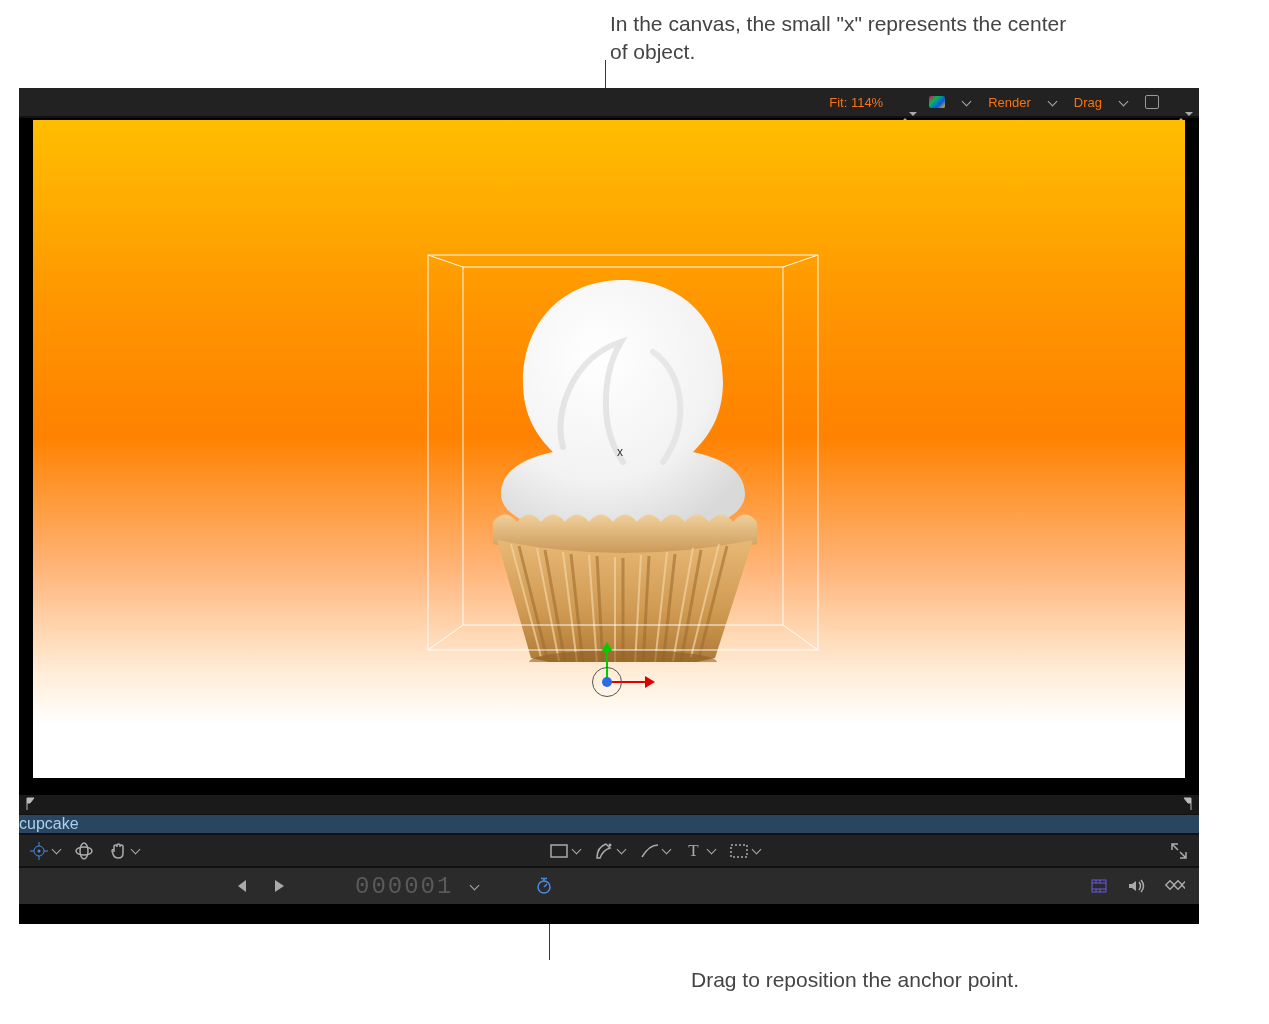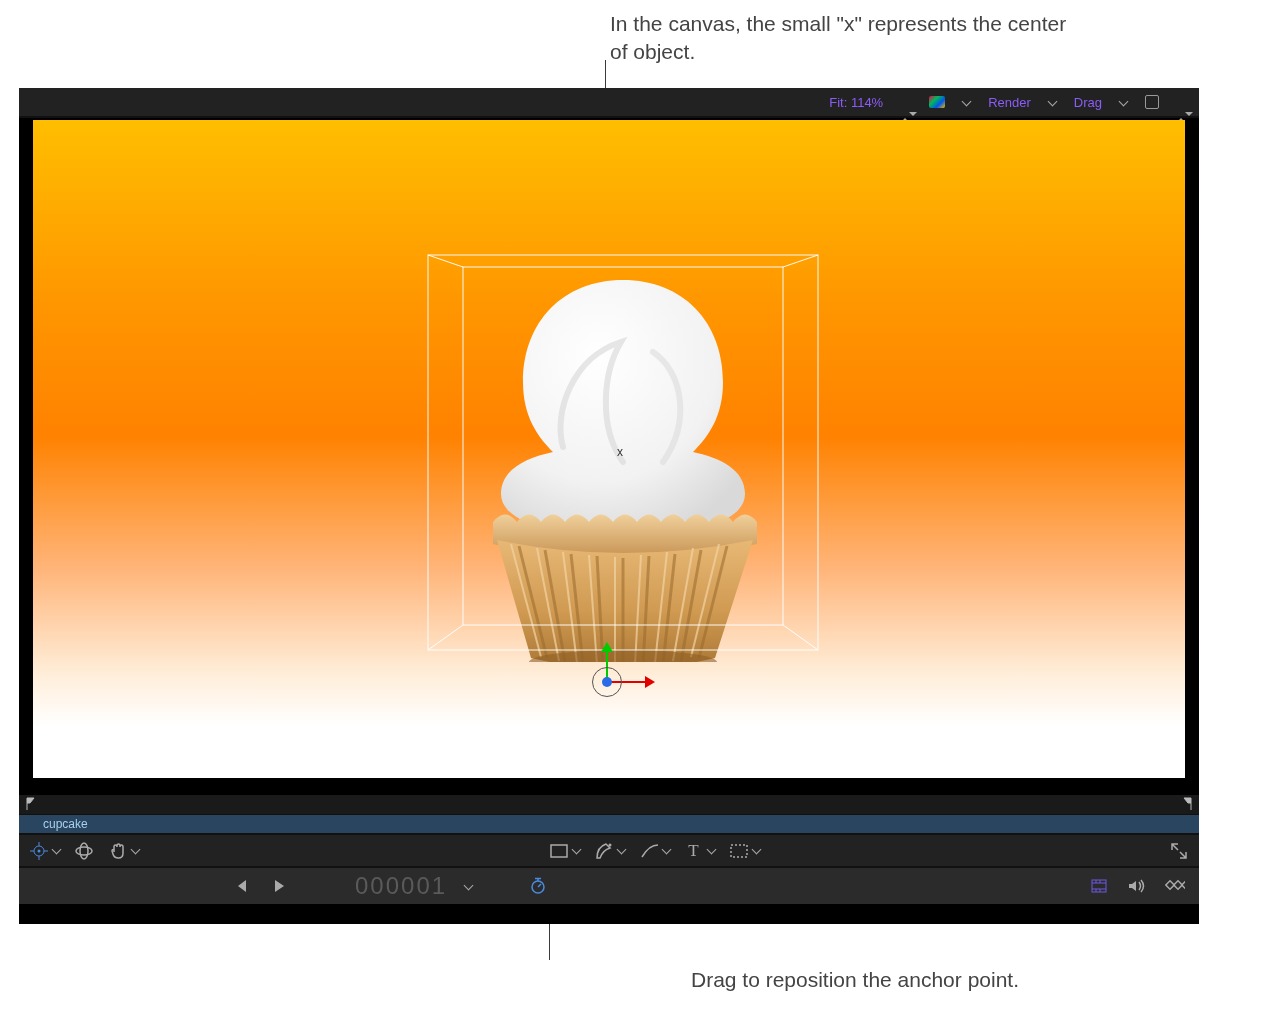--- a/index.html
+++ b/index.html
@@ -37,21 +37,21 @@
   .top-bar {
     height: 30px;
     background: #222;
     display: flex;
     justify-content: flex-end;
     align-items: center;
     gap: 18px;
     padding: 0 12px;
     border-bottom: 2px solid #111;
   }
-  .tb-item { display: flex; align-items: center; gap: 18px; color: #8b5cf6; cursor: default; }
+  .tb-item { display: flex; align-items: center; gap: 18px; color: #f97316; cursor: default; }
   .updown::after {
     content: "";
     display: inline-block;
     width: 0; height: 0;
     border-left: 4px solid transparent;
     border-right: 4px solid transparent;
     border-bottom: 4px solid #aaa;
     margin-bottom: 1px;
   }
   .updown::before {
@@ -141,22 +141,21 @@
   }
   .ruler-strip .mk-left { position:absolute; left:6px; top:2px; color:#aaa; }
   .ruler-strip .mk-right { position:absolute; right:6px; top:2px; color:#aaa; }
 
   .timeline-row {
     height: 20px;
     background: #2a4560;
     border-top: 1px solid #111;
     border-bottom: 1px solid #111;
     color: #a8d0ef;
-    font-size: 12px;
-    padding-left: 24px;
+    font-size: 16px;
     display:flex; align-items:center;
   }
 
   .tool-row {
     height: 34px;
     background: #222;
     display: flex;
     align-items: center;
     gap: 14px;
     padding: 0 10px;
@@ -170,21 +169,21 @@
 
   .transport-row {
     height: 36px;
     background: #2b2b2b;
     display:flex;
     align-items:center;
     gap: 18px;
     padding: 0 14px;
   }
   .timecode {
-    font-family: Liberation Sans, sans-serif;
+    font-family: Liberation Mono, monospace;
     font-size: 24px;
     color: #5a5a5a;
     letter-spacing: 2px;
   }
   .transport-row .spacer { flex: 1; }
 
   .svg-stroke { stroke:#aaa; fill:none; stroke-width:1.5; }
 
   .cupcake { position:absolute; left:420px; top:142px; width:340px; height:400px; }
 </style>

